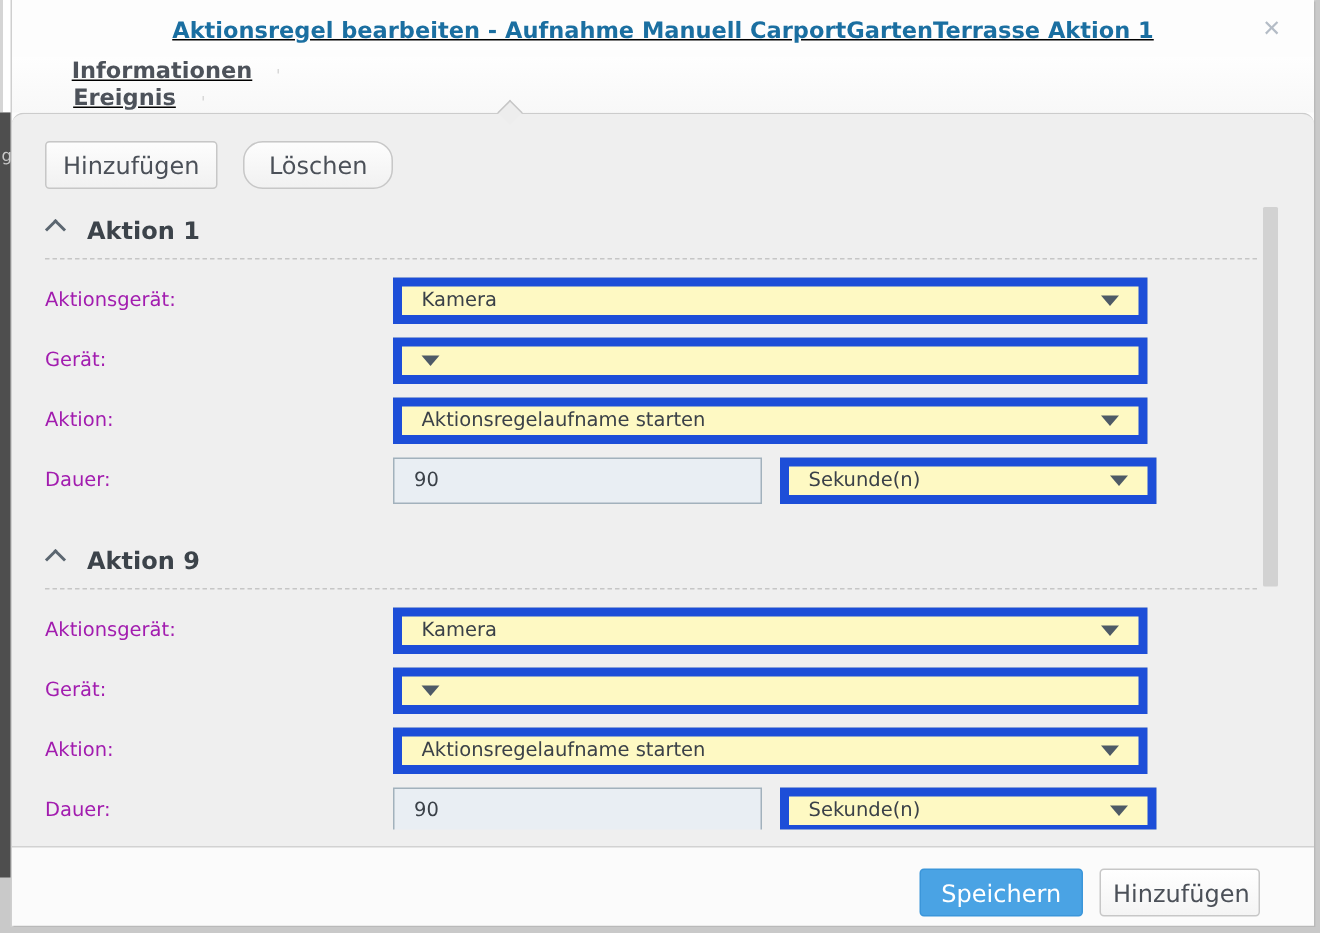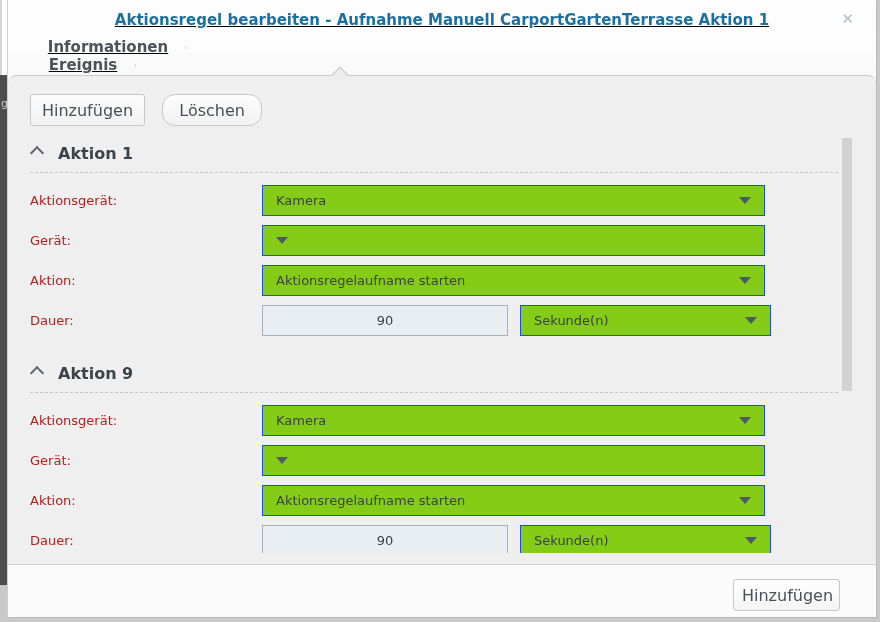--- a/index.html
+++ b/index.html
@@ -84,36 +84,36 @@
   .chev {
     width:10px; height:10px; margin:4px 16px 0 2px;
     border-left:2px solid #5b6670; border-top:2px solid #5b6670;
     transform:rotate(45deg); cursor:pointer; flex:none;
   }
   .sec-title { font-size:16px; font-weight:bold; color:#3c434a; }
   .dashed { border-top:1px dashed #c6c6c6; margin:4px 0 0 22px; width:808px; height:0; }
   
   .row { display:flex; align-items:center; margin:9px 0 0 22px; height:31px; }
   .row.first { margin-top:12px; }
-  .flabel { width:232px; font-size:13px; color:#b91c1c; flex:none; }
+  .flabel { width:232px; font-size:13px; color:#a21caf; flex:none; }
   .select {
-    width:503px; height:31px; background:#84cc16;
-    border:1px solid #1d4ed8; display:flex; align-items:center;
+    width:503px; height:31px; background:#fef9c3;
+    border:6px solid #1d4ed8; display:flex; align-items:center;
     padding:0 13px; cursor:pointer; flex:none;gap:20px;
   }
   .select.unit { width:251px; margin-left:12px; }
   .sel-text { flex:1; font-size:13px; color:#3b4148; white-space:nowrap; overflow:hidden; }
   .arrow {
     width:0; height:0; flex:none;
     border-left:6px solid transparent; border-right:6px solid transparent;
     border-top:7px solid #4e5a66;
   }
   .textinput {
     width:246px; height:31px; background:#e9eef3; border:1px solid #a2b1bc;
-    font-size:13px; color:#3b4148; padding:0 13px; font-family:inherit; flex:none;text-align:center;
+    font-size:13px; color:#3b4148; padding:0 13px; font-family:inherit; flex:none;
   }
   
   .footer {
     position:absolute; left:0; top:564px; width:868px; height:53px;
     background:#fbfbfb; border-top:1px solid #d2d2d2;
     display:flex; justify-content:flex-end; padding:14px 36px 0 0;
   }
   .btn.primary {
     width:109px; margin-right:11px; color:#ffffff;
     background:#4aa3e4; border-color:#3b96da;
@@ -220,16 +220,17 @@
           <span class="arrow"></span>
         </div>
       </div>
 
     </div>
 
     <div class="scrollthumb"></div>
   </div>
 
   <div class="footer">
+    <button class="btn primary">Speichern</button>
     <button class="btn secondary">Hinzufügen</button>
   </div>
 
 </div>
 
 </body></html>

